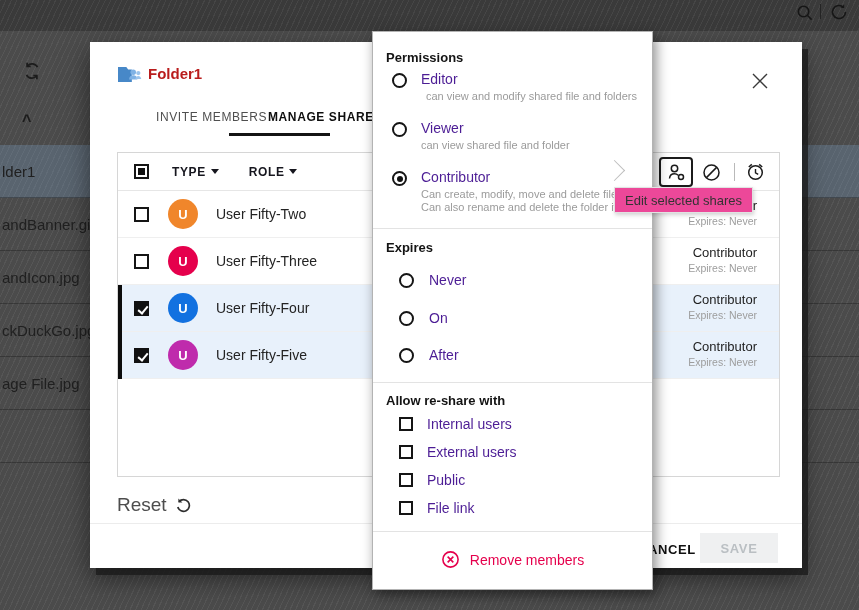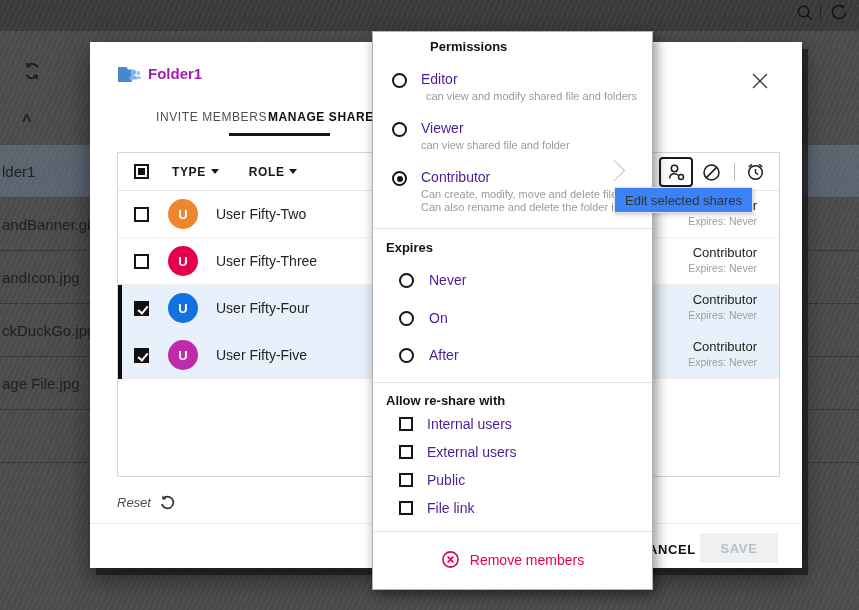--- a/index.html
+++ b/index.html
@@ -16,21 +16,21 @@
   .bg-row { position:absolute; left:0; width:859px; height:53px; border-bottom:1px solid rgba(20,20,20,.35);
      color:#202020; font-size:15px; display:flex; align-items:center; }
   .bg-row span { padding-left:2px; white-space:nowrap; }
   .bg-row.hl { background:rgba(125,165,205,.28); }
   .bg-icon { position:absolute; color:#1c1c1c; }
   .bg-divider { position:absolute; width:1px; background:#242424; }
 
   
   .modal { position:absolute; left:90px; top:42px; width:712px; height:526px; background:#fff; z-index:10;
      box-shadow:6px 7px 0 rgba(25,25,25,.75), 0 10px 24px rgba(0,0,0,.5); }
-  .modal-title { position:absolute; left:58px; top:23px; font-size:15px; font-weight:bold; color:#a21caf; }
+  .modal-title { position:absolute; left:58px; top:23px; font-size:15px; font-weight:bold; color:#b91c1c; }
   .title-icon { position:absolute; left:28px; top:23px; }
   .close-x { position:absolute; left:661px; top:30px; width:20px; height:20px; cursor:pointer; }
 
   .tab { position:absolute; top:68px; font-size:12px; letter-spacing:.6px;margin-left:39px; }
   .tab.inactive { left:27px; color:#4f4f4f; }
   .tab.active { left:139px; color:#0e0e0e; font-weight:bold; }
   .tab-underline { position:absolute; left:139px; top:91px; width:101px; height:3px; background:#141414; }
 
   
   .table { position:absolute; left:27px; top:110px; width:663px; height:325px; border:1px solid #d6d6d6; background:#fff; }
@@ -55,21 +55,21 @@
   .exp-txt { font-size:10.5px; color:#9d9d9d; margin-top:2px; }
 
   
   .icon-btn { position:absolute; display:flex; align-items:center; justify-content:center; }
   .edit-box { left:541px; top:4px; width:34px; height:30px; border:2px solid #1b1b1b; border-radius:4px; background:#fff; }
   .block-pos { left:583px; top:9px; }
   .tool-div { position:absolute; left:616px; top:10px; width:1px; height:18px; background:#b9b9b9; }
   .clock-pos { left:626px; top:7px; }
 
   .reset-btn { position:absolute; left:27px; top:452px; display:flex; align-items:center; gap:8px; cursor:pointer; }
-  .reset-label { font-size:13px; color:#4d4d4d;font-style:italic; }
+  .reset-label { font-size:19px; color:#4d4d4d; }
   .footer-div { position:absolute; left:0; top:481px; width:712px; height:1px; background:#ececec; }
   .cancel-btn { position:absolute; left:548px; top:500px; font-size:13px; font-weight:bold; letter-spacing:.6px; color:#101010; cursor:pointer; }
   .save-btn { position:absolute; left:610px; top:491px; width:78px; height:30px; background:#eff0f1; color:#babfc3;
      font-size:13px; font-weight:bold; letter-spacing:.6px; display:flex; align-items:center; justify-content:center; }
 
   
   .popup { position:absolute; left:372px; top:31px; width:281px; height:559px; background:#fff;
      border:1px solid #b3b3b3; z-index:50; box-shadow:3px 5px 12px rgba(0,0,0,.45); }
   .sec-title { position:absolute; left:13px; font-size:13px; font-weight:bold; color:#141414; }
   .p-opt-label { position:absolute; font-size:14px; color:#4c1d95; }
@@ -77,21 +77,21 @@
   .radio { width:15px; height:15px; border:2px solid #151515; border-radius:50%; background:#fff; position:absolute; }
   .radio.sel::after { content:""; position:absolute; left:2.5px; top:2.5px; right:2.5px; bottom:2.5px; border-radius:50%; background:#111; }
   .pop-div { position:absolute; left:0; width:279px; height:1px; background:#e3e3e3; }
   .pcb { position:absolute; width:14px; height:14px; border:2px solid #151515; background:#fff; }
   .remove-row { position:absolute; left:0; top:518px; width:279px; display:flex; align-items:center; justify-content:center; gap:10px; cursor:pointer; }
   .remove-label { font-size:14px; color:#e5004c; }
 
   
   .beak { position:absolute; left:607px; top:163px; width:15px; height:15px; background:#fff;
      border-top:1px solid #bdbdbd; border-right:1px solid #bdbdbd; transform:rotate(45deg); z-index:55; }
-  .tooltip { position:absolute; left:614px; top:187px; height:26px; background:#3b82f6; border:1px solid #e2e2e2;
+  .tooltip { position:absolute; left:614px; top:187px; height:26px; background:#ec4899; border:1px solid #e2e2e2;
      box-shadow:1px 2px 4px rgba(0,0,0,.18); font-size:13px; color:#333; display:flex; align-items:center;
      padding:0 10px; z-index:60; white-space:nowrap; }
   svg { display:block; }
 </style>
 </head>
 <body>
 
 <div class="stage">
 
   <div class="bg hatch">
@@ -242,21 +242,21 @@
           <path d="M3.6 1.6v4.2h4.2z" fill="#2e2e2e"></path>
         </svg>
     </div>
 
     <div class="footer-div"></div>
     <div class="cancel-btn">CANCEL</div>
     <div class="save-btn">SAVE</div>
   </div>
 
   <div class="popup">
-    <div class="sec-title" style="top:7px;margin-left:44px;">Permissions</div>
+    <div class="sec-title" style="top:18px;">Permissions</div>
 
     <div class="radio" style="left:19px; top:41px;"></div>
     <div class="p-opt-label" style="left:48px; top:39px;">Editor</div>
     <div class="p-opt-desc" style="left:53px; top:58px;">can view and modify shared file and folders</div>
 
     <div class="radio" style="left:19px; top:90px;"></div>
     <div class="p-opt-label" style="left:48px; top:88px;">Viewer</div>
     <div class="p-opt-desc" style="left:48px; top:107px;">can view shared file and folder</div>
 
     <div class="radio sel" style="left:19px; top:139px;"></div>

